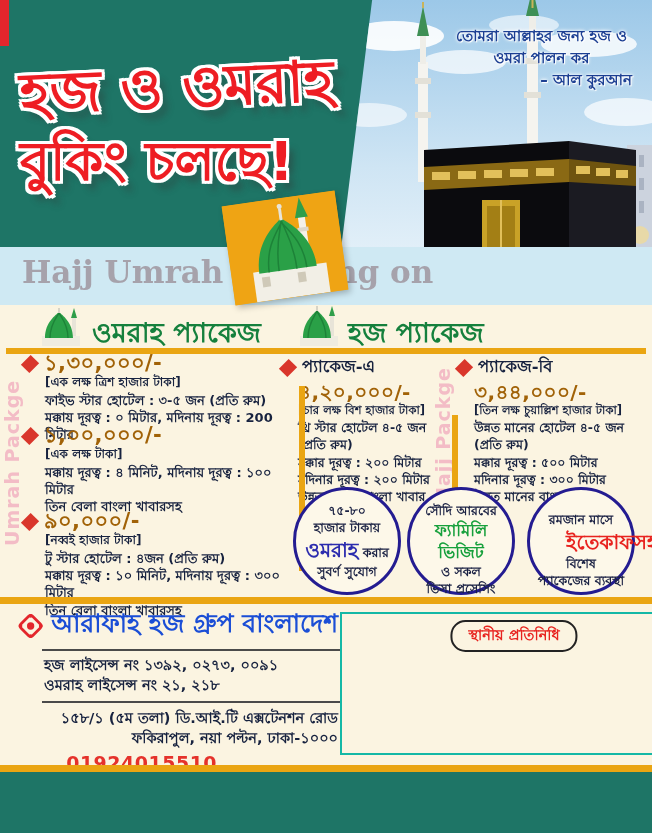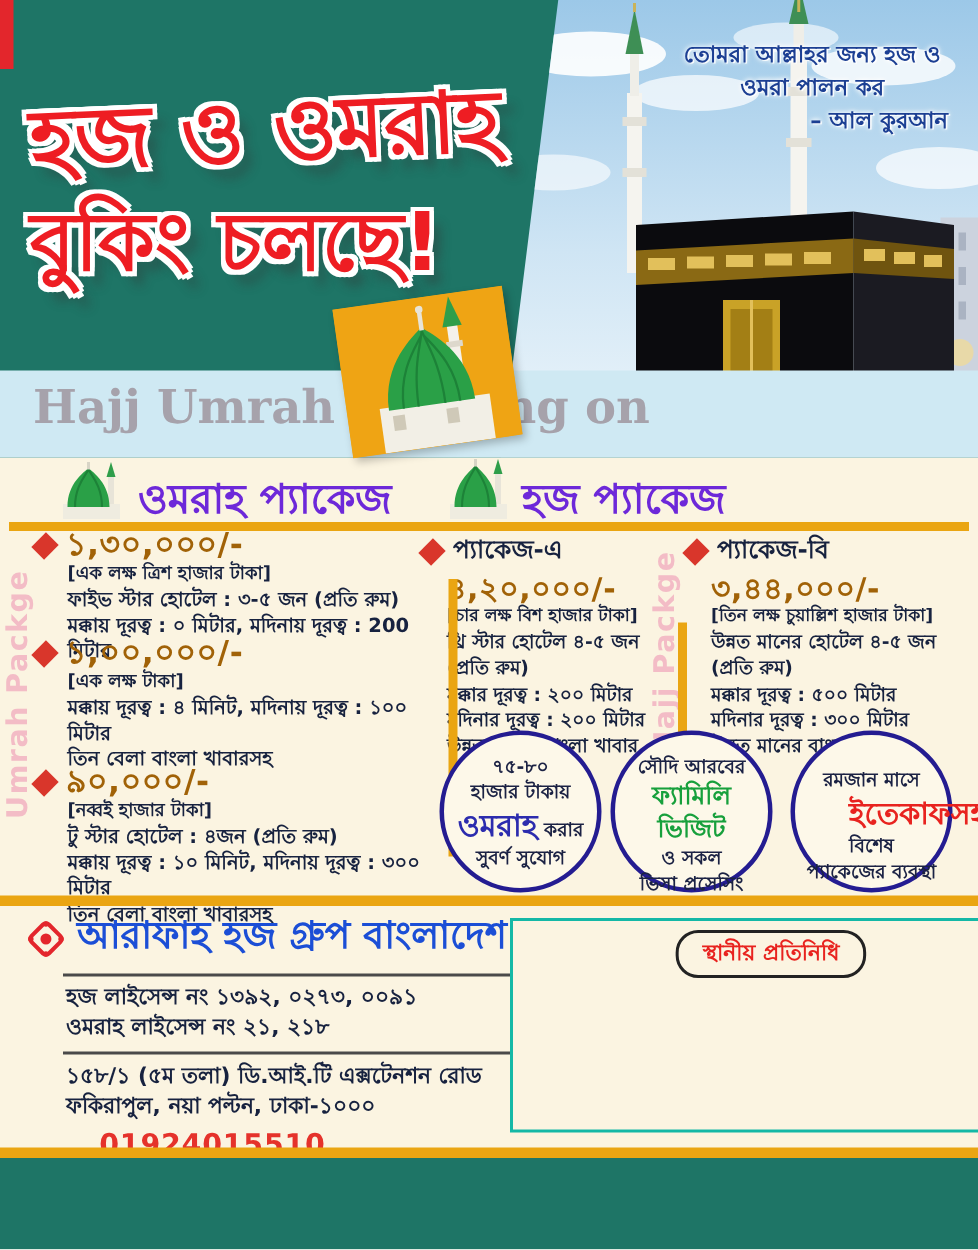--- a/index.html
+++ b/index.html
@@ -22,21 +22,21 @@
                  7px 9px 7px rgba(50,50,50,.45);}
   .title1{left:20px;top:44px;font-size:57px;transform:rotate(-2.5deg);}
   .title2{left:20px;top:120px;font-size:54px;}
   .band{left:0;top:247px;width:652px;height:58px;background:#cfe9f3;}
   .band-text{left:22px;top:254px;font-family:"DejaVu Serif","Liberation Serif",serif;
              font-weight:700;font-size:31px;color:#a6a2ab;}
   .dome-card{left:228px;top:198px;width:114px;height:100px;background:#efa414;
              transform:rotate(-8deg);box-shadow:2px 3px 6px rgba(0,0,0,.25);}
 
   
-  .sec-head{font-size:27px;font-weight:700;color:#6d28d9;}
+  .sec-head{font-size:27px;font-weight:700;color:#15803d;}
   .gold-hr{background:#eaa512;height:6px;}
   .v-label{color:#f3bcc6;font-weight:700;font-size:19px;letter-spacing:1px;
            transform:rotate(-90deg);text-align:center;white-space:nowrap;}
   .bullet{display:inline-block;width:12px;height:12px;background:#d9362b;
           transform:rotate(45deg) scaleY(1.15);flex:0 0 auto;}
   .pkg{position:absolute;}
   .price-row{display:flex;align-items:center;gap:8px;}
   .price{font-size:21px;line-height:1.1;font-weight:700;color:#a16207;letter-spacing:.4px;}
   .words{font-size:12px;line-height:1.15;margin:1px 0 2px 21px;font-weight:700;color:#17223f;}
   .dline{font-size:13px;line-height:1.33;margin-left:21px;font-weight:700;color:#17223f;}
@@ -53,21 +53,21 @@
   .badge .hl2{font-size:16.5px;color:#17a03c;}
   .badge .hl3{font-size:20px;color:#e8231f;padding-left:36px;}
 
   
   .footer-left{left:16px;top:604px;width:322px;}
   .company-row{display:flex;align-items:center;gap:6px;}
   .company-name{font-size:25px;font-weight:700;color:#1b4ed6;white-space:nowrap;}
   .u-line{width:300px;height:2px;background:#4a4a4a;margin:2px 0 4px 26px;}
   .lic{font-size:14.5px;font-weight:700;color:#17223f;margin-left:28px;line-height:1.4;}
   .sep2{width:300px;height:2px;background:#4a4a4a;margin:5px 0 5px 26px;}
-  .addr{font-size:14.5px;font-weight:700;color:#17223f;margin-left:28px;line-height:1.4;}
+  .addr{font-size:14.5px;font-weight:700;color:#17223f;margin-left:28px;line-height:1.4;text-align:right;}
   .phone-row{display:flex;align-items:center;gap:7px;margin:4px 0 2px 26px;}
   .phone-num{font-size:19px;font-weight:700;color:#e5322b;letter-spacing:.5px;}
   .web-row{display:flex;align-items:center;gap:6px;margin:3px 0 0 26px;
            font-size:15px;font-weight:700;color:#222222;}
   .rep-box{left:340px;top:612px;width:348px;height:143px;border:2px solid #14b8a6;box-sizing:border-box;}
   .rep-pill{position:absolute;top:6px;left:50%;transform:translateX(-50%);
             border:2px solid #222222;border-radius:15px;padding:2px 16px;
             font-size:14.5px;font-weight:700;color:#e8231f;white-space:nowrap;background:#fbf4e1;}
   .teal-footer{left:0;top:772px;width:652px;height:61px;background:#1e7566;}
 </style>

